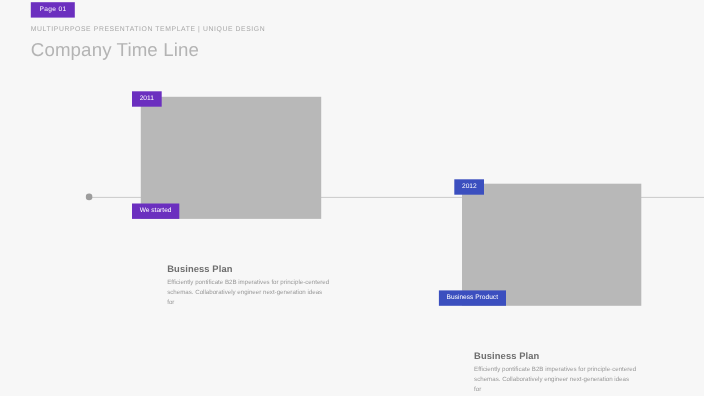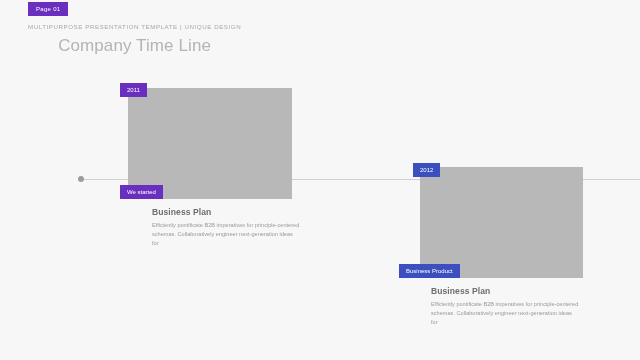--- a/index.html
+++ b/index.html
@@ -26,21 +26,20 @@
     letter-spacing: 0.3px;
     padding: 4px 8px 4px 8px;
     line-height: 1;
   }
 
   
   .header {
     position: absolute;
     left: 28px;
     top: 24px;
-    text-align: center;
   }
   .eyebrow {
     font-size: 6.2px;
     letter-spacing: 0.55px;
     color: #a8a8a8;
     line-height: 1;
     margin: 0 0 7px 0;
     white-space: nowrap;
   }
   .title {
@@ -85,20 +84,21 @@
     font-size: 6px;
     line-height: 1;
     padding: 4px 7px;
     white-space: nowrap;
   }
   .tag-purple { background: #6b2fbf; }
   .tag-blue   { background: #3b4fbf; }
 
   .caption {
     position: absolute;
+    margin-top: 32px;
   }
   .caption h3 {
     margin: 0 0 4px 0;
     font-size: 8.5px;
     font-weight: bold;
     color: #6d6d6d;
     line-height: 1;
     letter-spacing: 0.1px;
   }
   .caption p {

